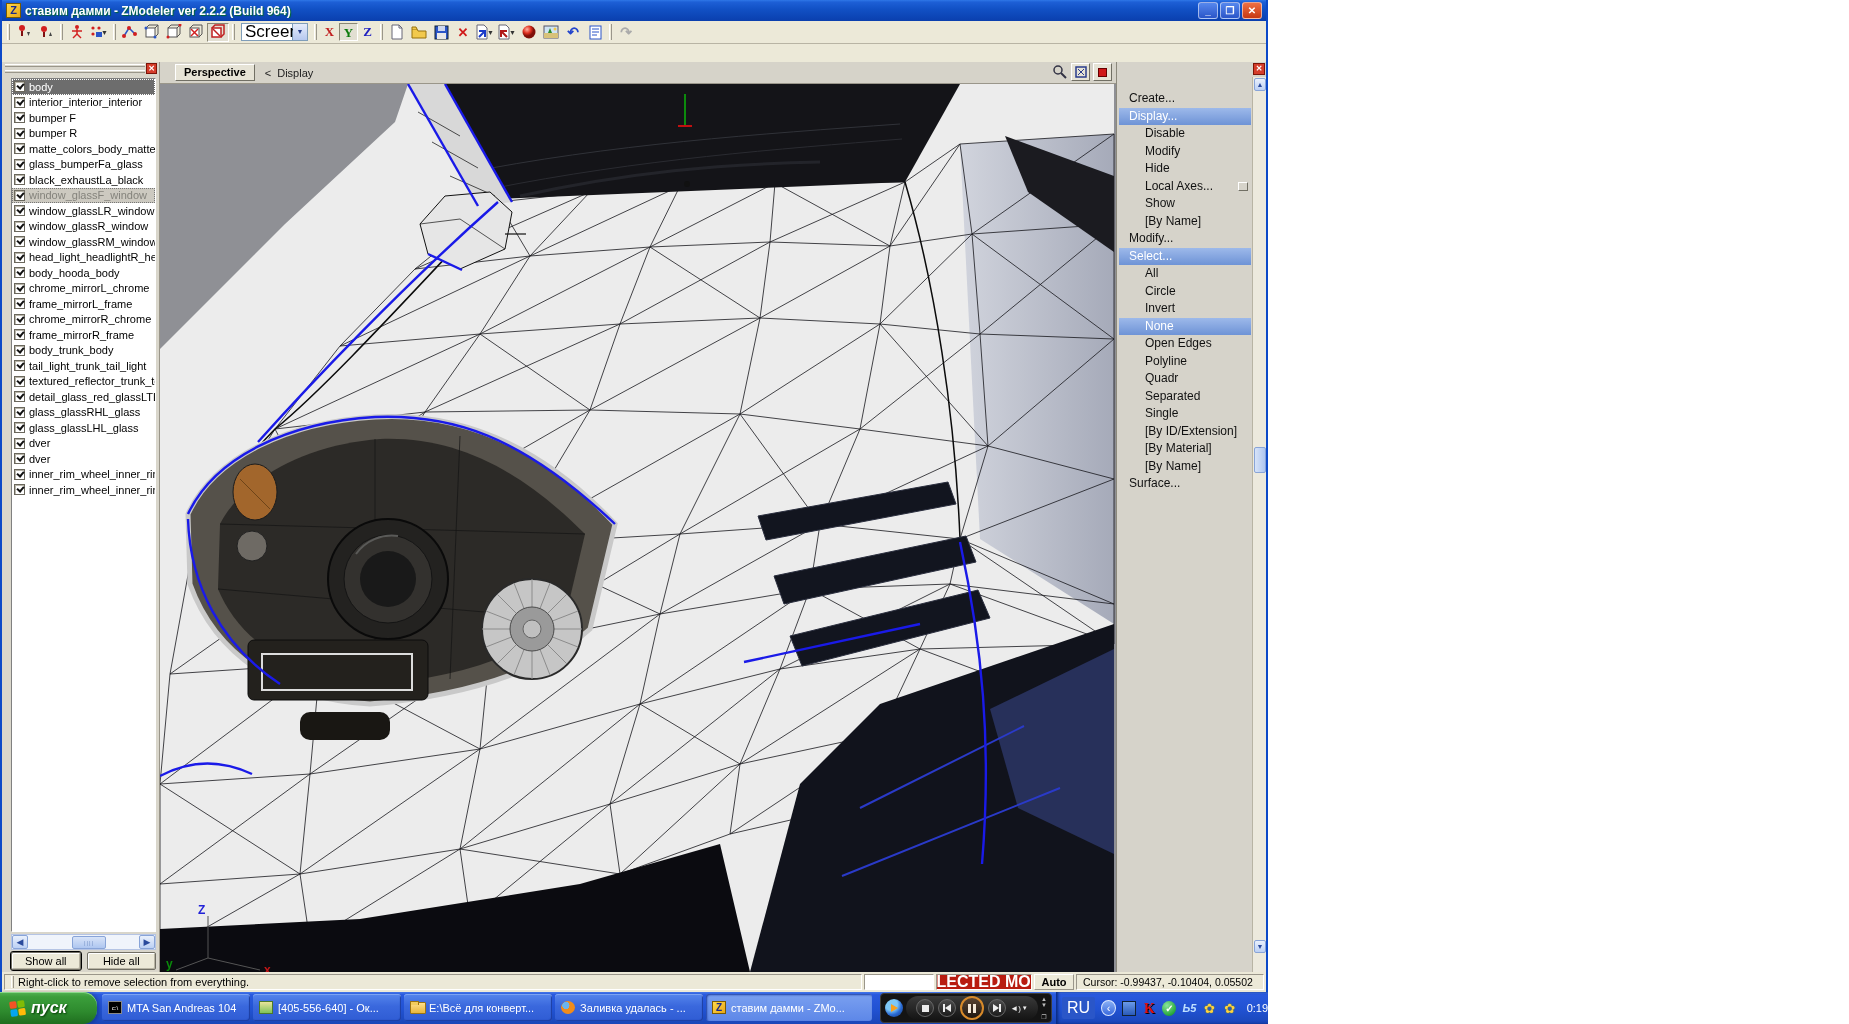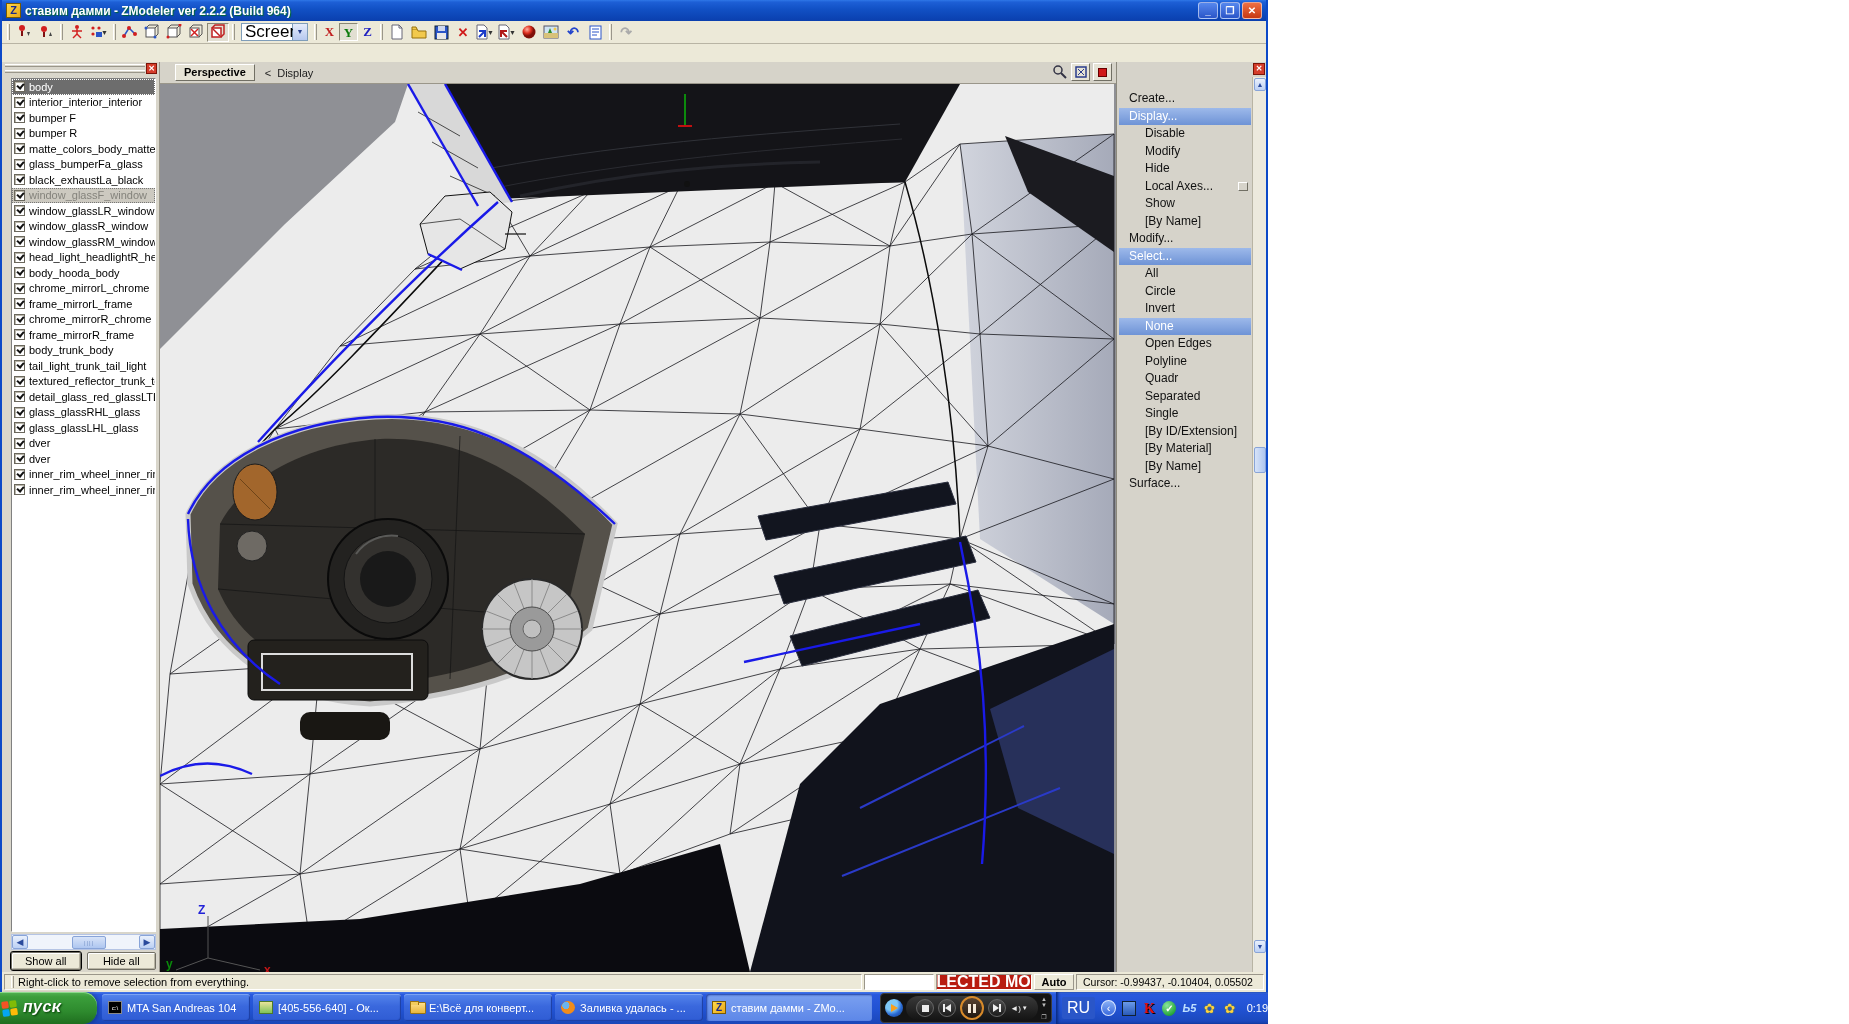--- a/index.html
+++ b/index.html
@@ -128,21 +128,21 @@
   .sb-auto { width:40px; font-weight:bold; justify-content:center; border-color:#fff #9a968a #9a968a #fff; }
   .sb-cursor { width:188px; font-size:10.5px; }
 
   
   .taskbar { position:absolute; left:0; top:992px; width:1268px; height:32px;
     background:linear-gradient(180deg,#4477e8 0%,#2a5ade 6%,#2152d2 50%,#17avoid 0, #1a46b8 100%);
     background:linear-gradient(180deg,#4477e8 0%,#2a5ade 8%,#2152d2 55%,#1a46b8 100%); }
   .startbtn { position:absolute; left:0; top:0; width:97px; height:32px;
     background:linear-gradient(180deg,#54b354 0%,#3b9e3b 15%,#2e8b2e 60%,#1f6e1f 100%);
     border-radius:0 14px 14px 0; box-shadow:inset 0 1px 0 #8cd98c, 2px 0 4px #0004;
-    display:flex; align-items:center; gap:5px;font-family:Liberation Mono, monospace; }
+    display:flex; align-items:center; padding-left:8px; gap:5px; }
   .start-label { color:#fff; font-weight:bold; font-style:italic; font-size:16px; text-shadow:1px 1px 2px #063906; }
   .tasks { position:absolute; left:102px; top:2px; display:flex; gap:3px; }
   .taskbtn { width:148px; height:27px; border-radius:3px;
     background:linear-gradient(180deg,#5585ec,#3a68dd 45%,#2f5cd4);
     box-shadow:inset 0 1px 0 #7ca3f2, inset -1px -1px 1px #1c3da0;
     color:#fff; font-size:11px; display:flex; align-items:center; gap:5px; padding:0 6px;
     white-space:nowrap; overflow:hidden; }
   .taskbtn.active { background:linear-gradient(180deg,#7aa0f0,#5d87e8);
     box-shadow:inset 1px 1px 2px #1c3da0; width:166px; }
   .ticon { width:14px; height:13px; flex:none; display:flex; align-items:center; justify-content:center;

